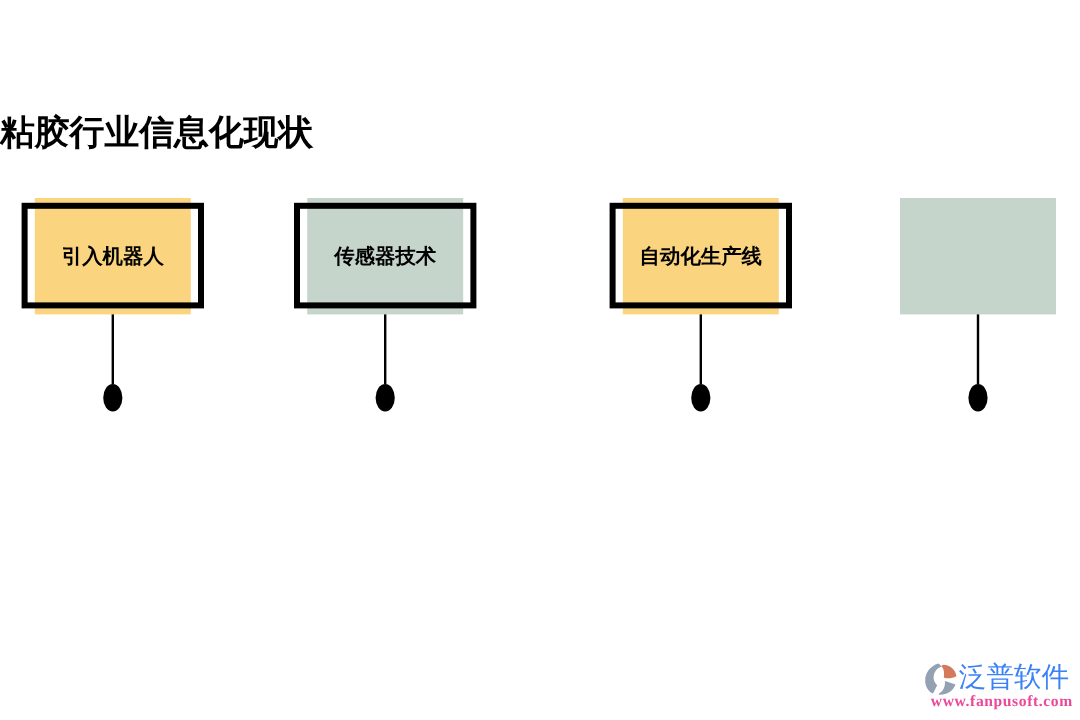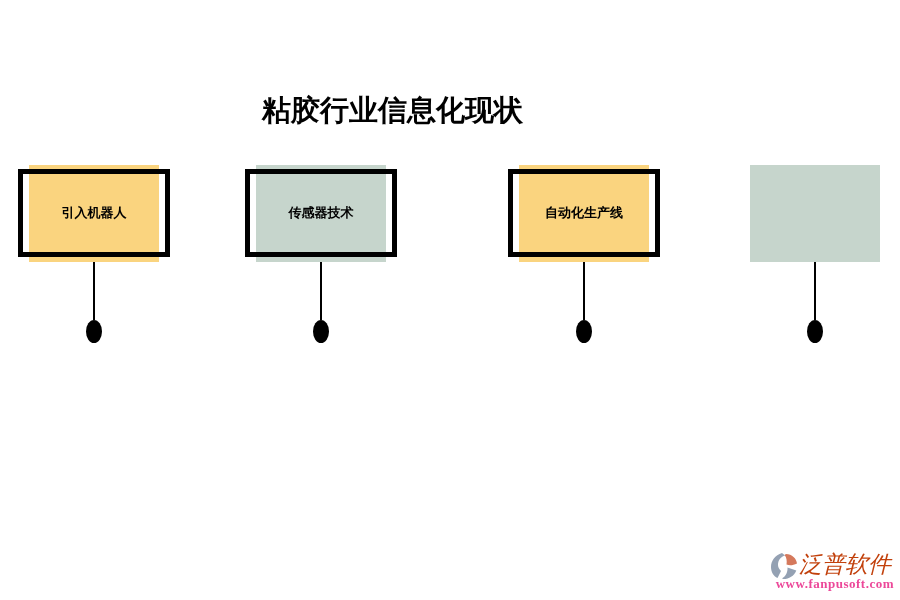--- a/index.html
+++ b/index.html
@@ -15,21 +15,21 @@
     position: relative;
     width: 900px;
     height: 600px;
     background: #ffffff;
   }
   .title {
     position: absolute;
     top: 91px;
     left: 0;
     width: 785px;
-    text-align: center;
+    text-align: left;
     font-size: 29px;
     font-weight: bold;
     color: #000000;
     letter-spacing: 0px;
     white-space: nowrap;
   }
   .node {
     position: absolute;
     top: 165px;
     width: 152px;
@@ -52,21 +52,21 @@
     top: 4px;
     width: 152px;
     height: 88px;
     border: 5px solid #000000;
     box-sizing: border-box;
     display: flex;
     align-items: center;
     justify-content: center;
   }
   .node-label {
-    font-size: 13px;
+    font-size: 17px;
     font-weight: bold;
     color: #000000;
     white-space: nowrap;
   }
   .stem {
     position: absolute;
     left: 75px;
     top: 97px;
     width: 2px;
     height: 58px;
@@ -155,17 +155,17 @@
   </div>
 
   <div class="logo">
     <span class="logo-icon">
       <svg width="28" height="28" viewBox="0 0 28 28">
         <path fill="#94A1B3" d="M12 1 C5 3 1 9 1 15 C1 20 3.5 24 7.5 26 L11 19 C9 17 8 15 8 13 C8 8 11 4.5 15 3.5 Z"></path>
         <path fill="#D5795C" d="M16 2 C22 2 26.5 6.5 27 11.5 C23 13.5 19.5 13.8 16.5 12.5 C17 9 16.8 5.5 14.5 3 Z"></path>
         <path fill="#94A1B3" d="M12.5 27 C18 27.5 24 24.5 26.3 18.5 L17.5 15.5 C17.8 20 16 24 12.5 26 Z"></path>
       </svg>
     </span>
-    <span class="logo-brand" style="color: #c2410c; font-style: italic;">泛普软件</span>
+    <span class="logo-brand" style="color: #3b82f6;">泛普软件</span>
     <span class="logo-url" style="color: #ec4899;">www.fanpusoft.com</span>
   </div>
 
 </div>
 
 </body></html>

